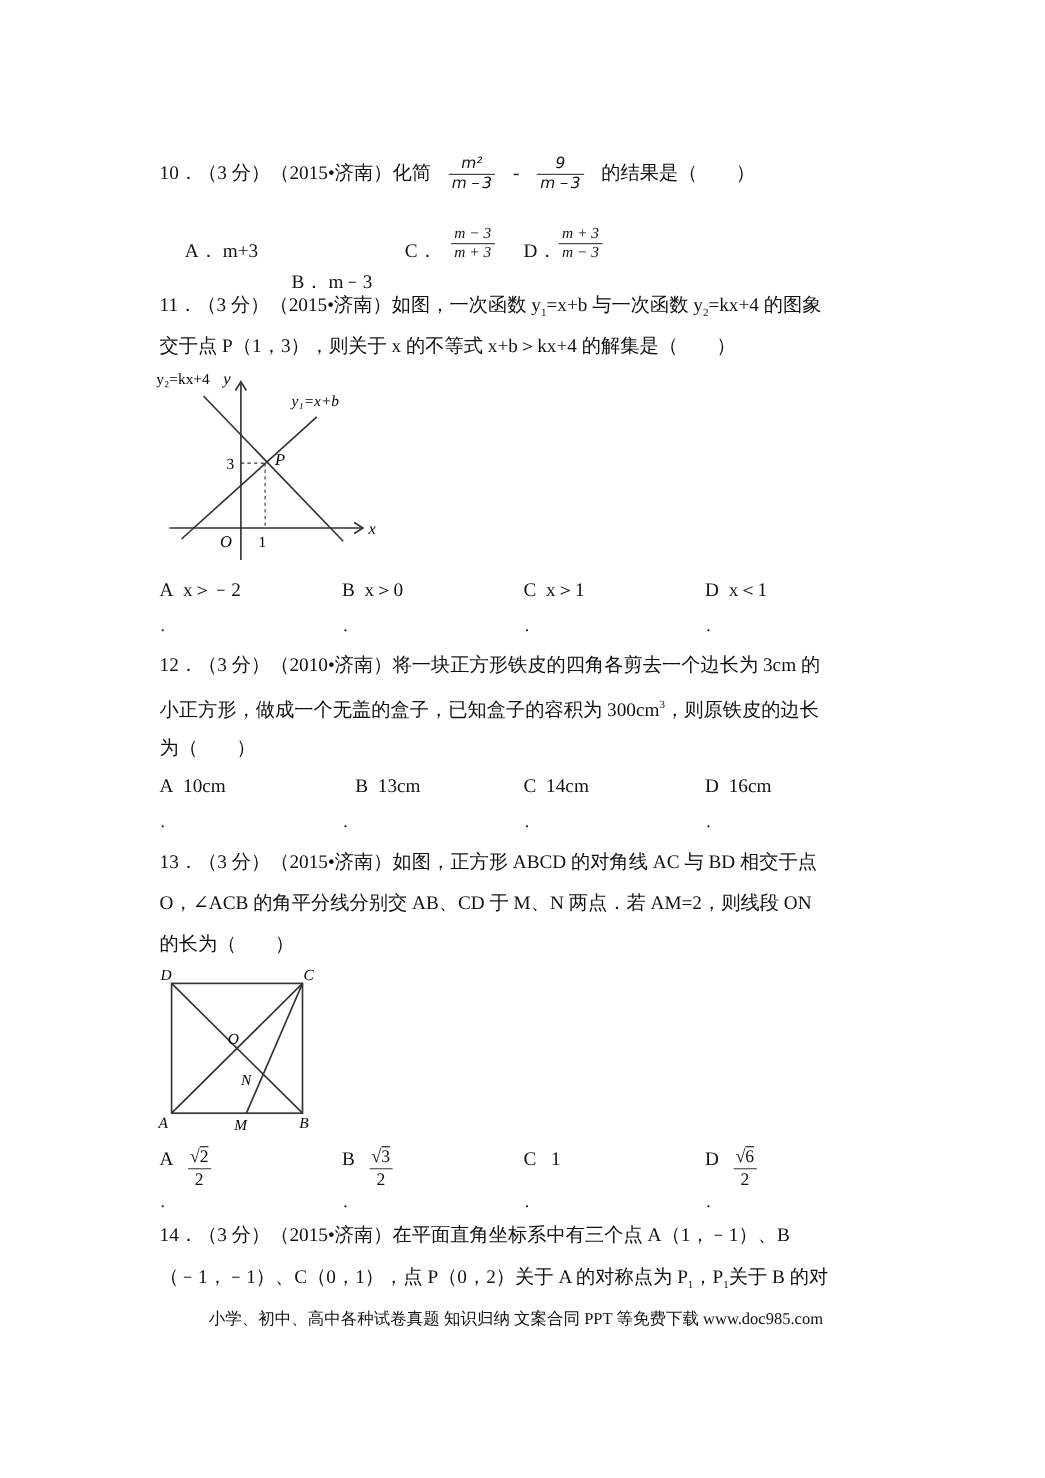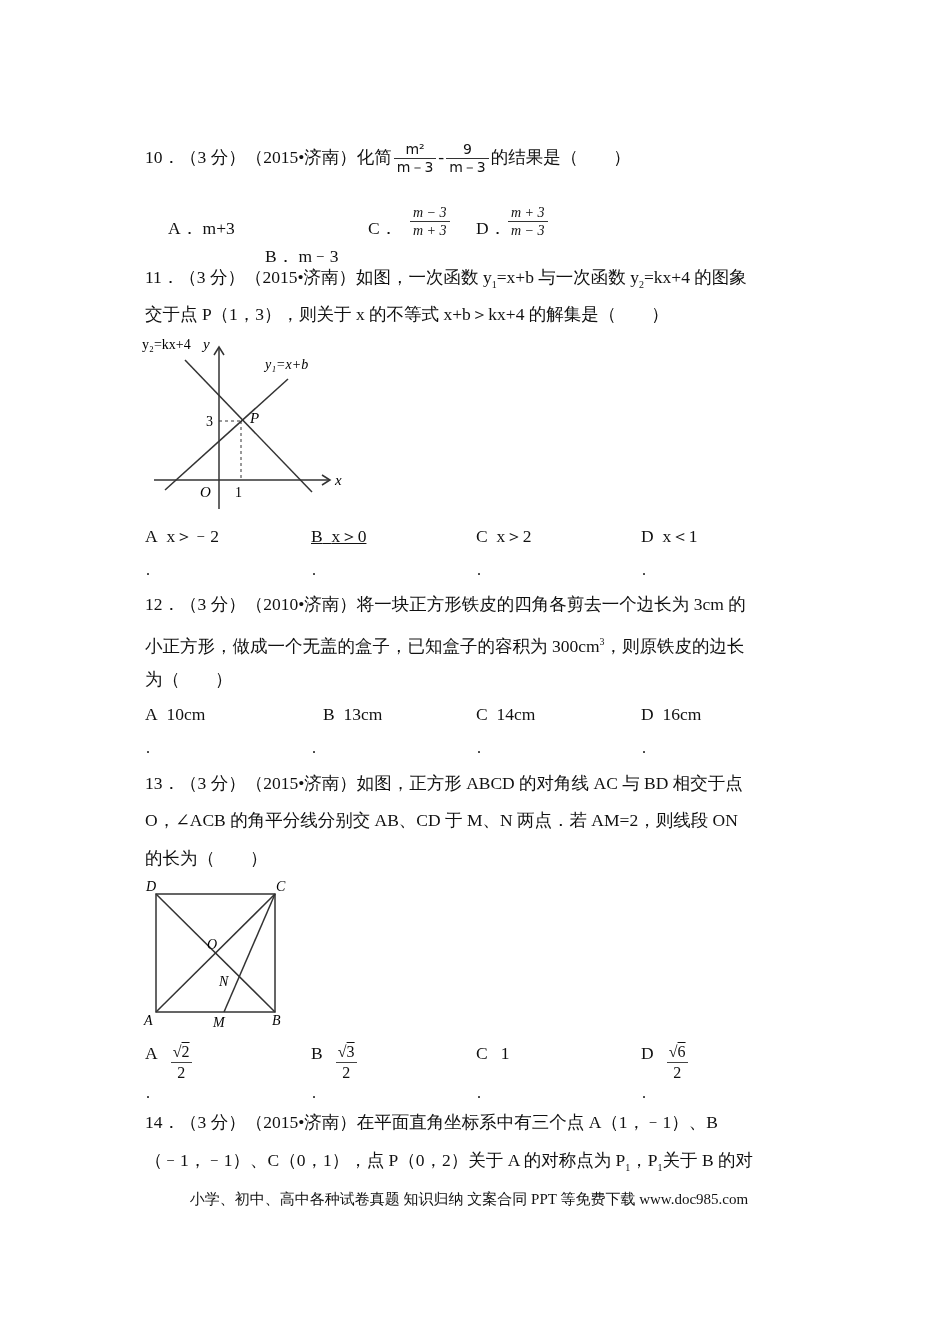--- a/index.html
+++ b/index.html
@@ -2,21 +2,21 @@
 <html><head>
   <meta charset="utf-8">
   <style>
     html, body { margin: 0; padding: 0; background: #ffffff; }
     body { width: 950px; height: 1344px; position: relative; overflow: hidden;
            font-family: "Liberation Serif", "DejaVu Serif", serif; color: #111; }
     .abs { position: absolute; }
     .line { position: absolute; left: 145px; font-size: 17.5px; white-space: nowrap; line-height: 24px; }
     .opt { position: absolute; font-size: 17.5px; white-space: nowrap; line-height: 22px; }
     .dot { position: absolute; font-size: 16px; line-height: 16px; }
-    .frac { display: inline-block; vertical-align: middle; text-align: center; margin: 0 2px; }
+    .frac { display: inline-block; vertical-align: middle; text-align: center; margin: 0 16px; font-style: italic; }
     .frac .num, .frac .den { display: block; font-size: 14px; line-height: 17px; padding: 0 3px; }
     .frac .num { border-bottom: 1px solid #333; }
     .sans { font-family: "DejaVu Sans", sans-serif; }
     .ital { font-style: italic; }
     .sqrtfrac { display: inline-block; vertical-align: top; text-align: center; font-size: 16px; line-height: 20px; }
     .sqrtfrac .n { display: block; border-bottom: 1px solid #444; padding: 0 2px; }
     .sqrtfrac .n .rad { text-decoration: overline; }
     .sqrtfrac .d { display: block; }
     .footer { position: absolute; left: 0; width: 938px; top: 1190px; text-align: center; font-size: 15px; }
     sub, sup { font-size: 10px; }
@@ -74,22 +74,22 @@
   <text x="63" y="14" font-size="15" font-style="italic">y</text>
   <text x="125" y="34" font-size="14" font-style="italic">y₁=x+b</text>
   <text x="195" y="150" font-size="15" font-style="italic">x</text>
   <text x="60" y="162" font-size="15" font-style="italic">O</text>
   <text x="95" y="162" font-size="14">1</text>
   <text x="66" y="91" font-size="14">3</text>
   <text x="110" y="88" font-size="15" font-style="italic">P</text>
 </svg>
 
 <div class="opt" style="left:145px; top:525px;"><span>A</span>&nbsp;&nbsp;<span>x＞﹣2</span></div>
-<div class="opt" style="left:311px; top:525px;text-decoration:underline;"><span>B</span>&nbsp;&nbsp;<span>x＞0</span></div>
-<div class="opt" style="left:476px; top:525px;"><span>C</span>&nbsp;&nbsp;<span>x＞2</span></div>
+<div class="opt" style="left:311px; top:525px;"><span>B</span>&nbsp;&nbsp;<span>x＞0</span></div>
+<div class="opt" style="left:476px; top:525px;"><span>C</span>&nbsp;&nbsp;<span>x＞1</span></div>
 <div class="opt" style="left:641px; top:525px;"><span>D</span>&nbsp;&nbsp;<span>x＜1</span></div>
 <div class="dot" style="left:146px; top:562px;">.</div>
 <div class="dot" style="left:312px; top:562px;">.</div>
 <div class="dot" style="left:477px; top:562px;">.</div>
 <div class="dot" style="left:642px; top:562px;">.</div>
 
 <div class="line" style="top:592px;">12．（3 分）（2010•济南）将一块正方形铁皮的四角各剪去一个边长为 3cm 的</div>
 <div class="line" style="top:630px;"><span>小正方形，做成一个无盖的盒子，已知盒子的容积为 300cm</span><sup>3</sup><span>，则原铁皮的边长</span></div>
 <div class="line" style="top:667px;">为（　　）</div>
 

